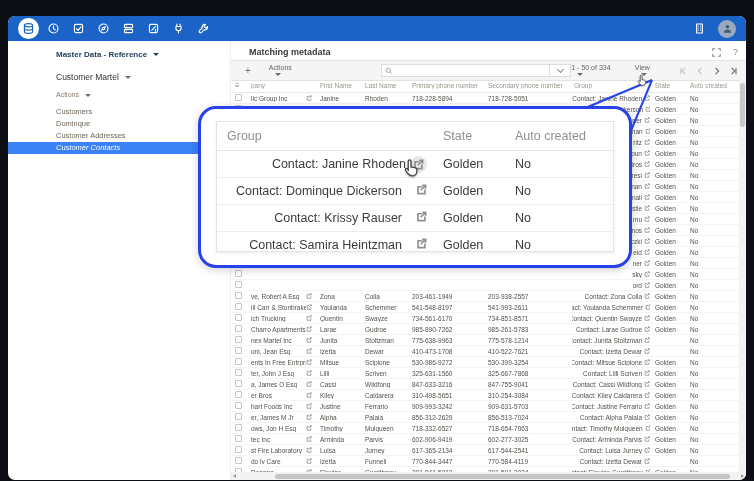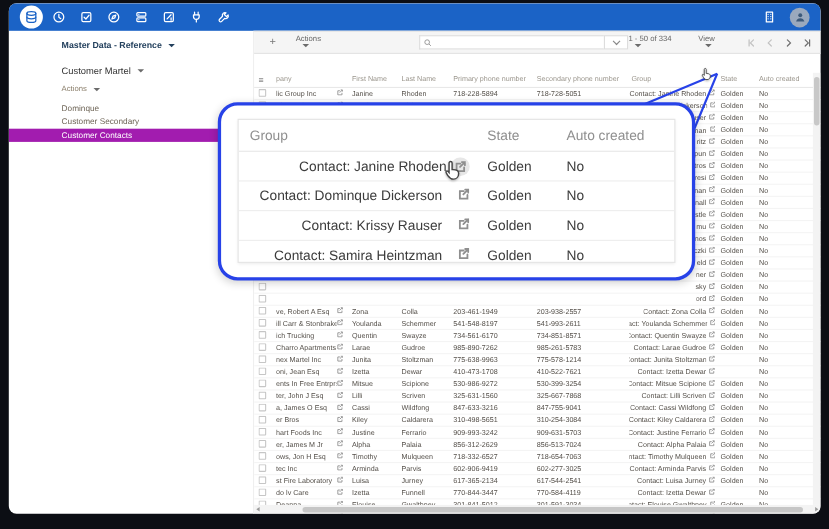--- a/index.html
+++ b/index.html
@@ -2,21 +2,21 @@
 <html><head>
 <meta charset="utf-8">
 <style>
   html,body{margin:0;padding:0;}
   body{
     width:754px;height:481px;background:#0c0e14;
     font-family:"Liberation Sans", sans-serif;
     -webkit-font-smoothing:antialiased;position:relative;overflow:hidden;
   }
   .app{
-    position:absolute;left:8px;top:3px;width:738px;height:464px;
+    position:absolute;left:8px;top:16px;width:738px;height:464px;
     background:#ffffff;border-radius:7px;overflow:hidden;
   }
   
   .topbar{
     height:25px;background:#1b63c6;display:flex;align-items:center;
     padding:0 10px;gap:4px;
   }
   .tb-icon{
     width:21px;height:21px;display:flex;align-items:center;justify-content:center;
     border-radius:50%;cursor:pointer;flex:0 0 auto;
@@ -38,21 +38,21 @@
   .sb-model{padding:3px 6px 3px 48px;font-size:8px;font-weight:bold;color:#24415e;cursor:pointer;}
   .sb-view{padding:10px 6px 2px 48px;font-size:8.5px;color:#333;cursor:pointer;}
   .sb-actions{padding:7px 6px 4px 48px;font-size:7px;color:#8a7e6a;cursor:pointer;}
   .caret{display:inline-block;width:0;height:0;border-left:3px solid transparent;border-right:3px solid transparent;border-top:3.5px solid #6b6b6b;margin-left:6px;vertical-align:middle;}
   .sb-model .caret{border-top-color:#24415e;}
   .sb-nav{margin-top:4px;}
   .sitem{
     padding:0 6px 0 48px;height:12px;line-height:12px;font-size:7.5px;color:#6e6557;
     cursor:pointer;white-space:nowrap;
   }
-  .sitem.sel{background:#a21caf;color:#ffffff;}
+  .sitem.sel{background:#3b82f6;color:#ffffff;font-style:italic;}
   
   .m-header{height:17px;display:flex;align-items:center;padding:2px 8px 0 18px;}
   .m-title{font-size:9px;font-weight:bold;color:#3a3a3a;flex:1;}
   .m-hicons{display:flex;gap:12px;align-items:center;}
   .m-hicons svg{width:9px;height:9px;stroke:#8a8a8a;fill:none;stroke-width:1.4;}
   .help-q{font-size:9px;color:#8a8a8a;cursor:pointer;}
   
   .toolbar{
     height:19px;background:#f5f5f5;border-top:1px solid #e6e6e6;border-bottom:1px solid #e3e3e3;
     display:flex;align-items:center;padding:0 8px 0 10px;font-size:7px;color:#666;
@@ -191,27 +191,39 @@
     </div>
   </div>
 
   <div class="content">
 
     <div class="sidebar">
       <div class="sb-model"><span>Master Data - Reference</span><span class="caret"></span></div>
       <div class="sb-view"><span>Customer Martel</span><span class="caret"></span></div>
       <div class="sb-actions"><span>Actions</span><span class="caret"></span></div>
       <div class="sb-nav">
+          <div class="sitem"><span>Customers</span></div>
           <div class="sitem"><span>Dominque</span></div>
-          <div class="sitem"><span>Customer Secondary</span></div>
+          <div class="sitem"><span>Customer Addresses</span></div>
           <div class="sitem sel"><span>Customer Contacts</span></div>
         </div>
     </div>
 
     <div class="main">
+      <div class="m-header">
+        <div class="m-title">Matching metadata</div>
+        <div class="m-hicons">
+          <span>
+            <svg viewBox="0 0 12 12">
+                <path d="M1 4V1h3M8 1h3v3M11 8v3H8M4 11H1V8"></path>
+              </svg>
+          </span>
+          <span class="help-q">?</span>
+        </div>
+      </div>
 
       <div class="toolbar">
         <span class="t-add">+</span>
         <span class="t-actions"><span>Actions</span><span class="caret"></span></span>
         <span class="searchwrap">
           <span class="searchbox">
             <svg viewBox="0 0 12 12">
                 <circle cx="5" cy="5" r="3.2"></circle>
                 <path d="M7.5 7.5l2.6 2.6"></path>
               </svg>

